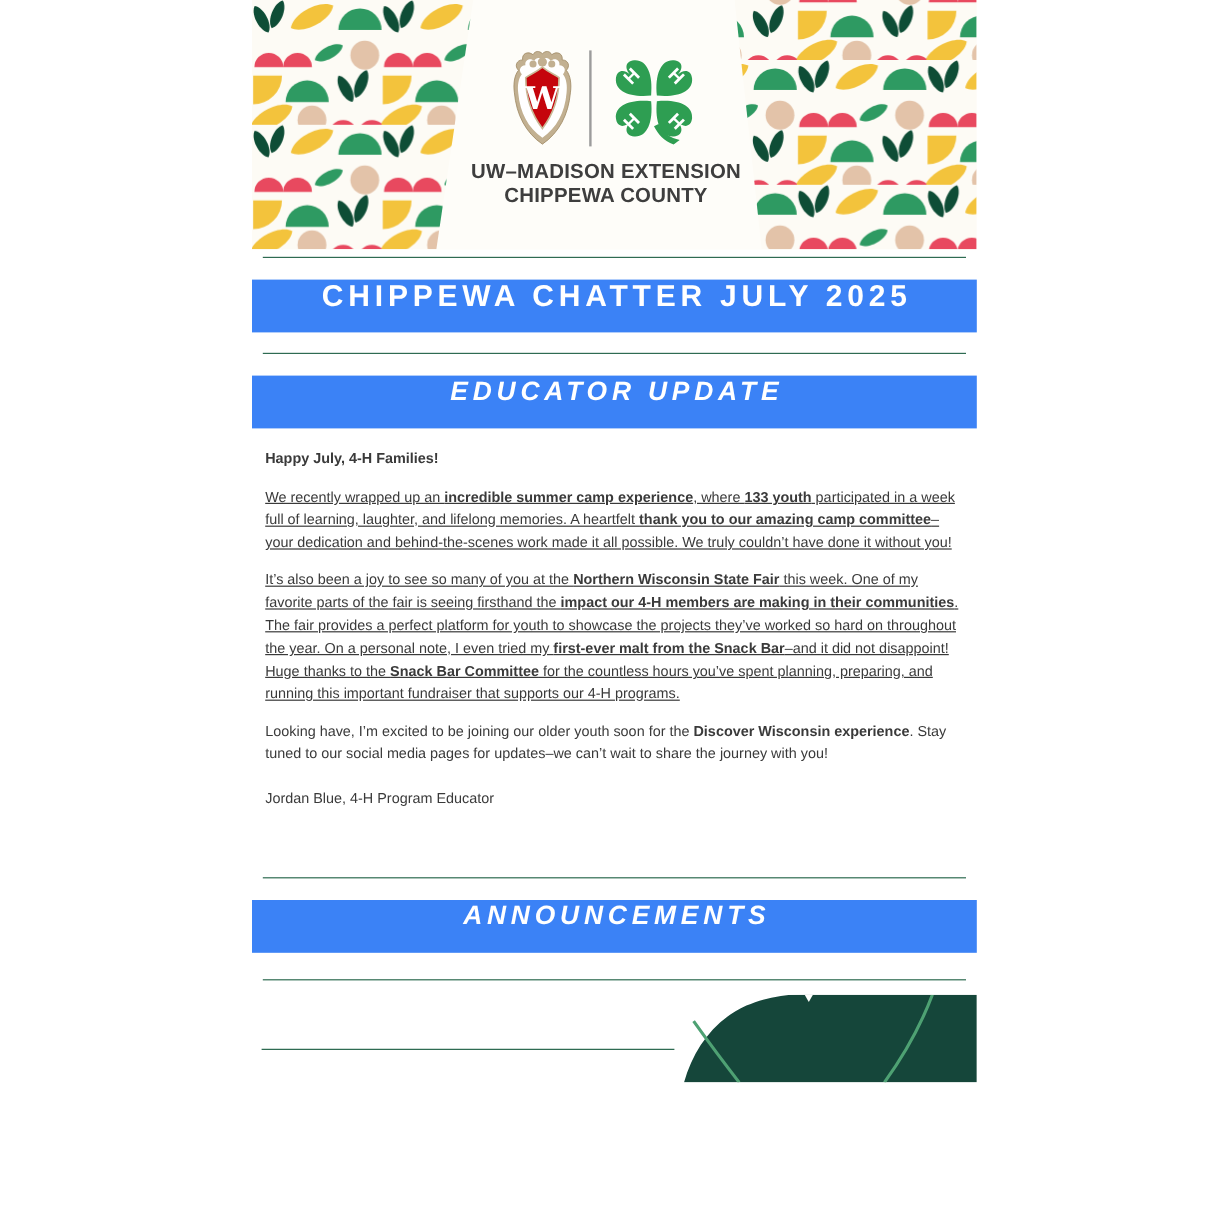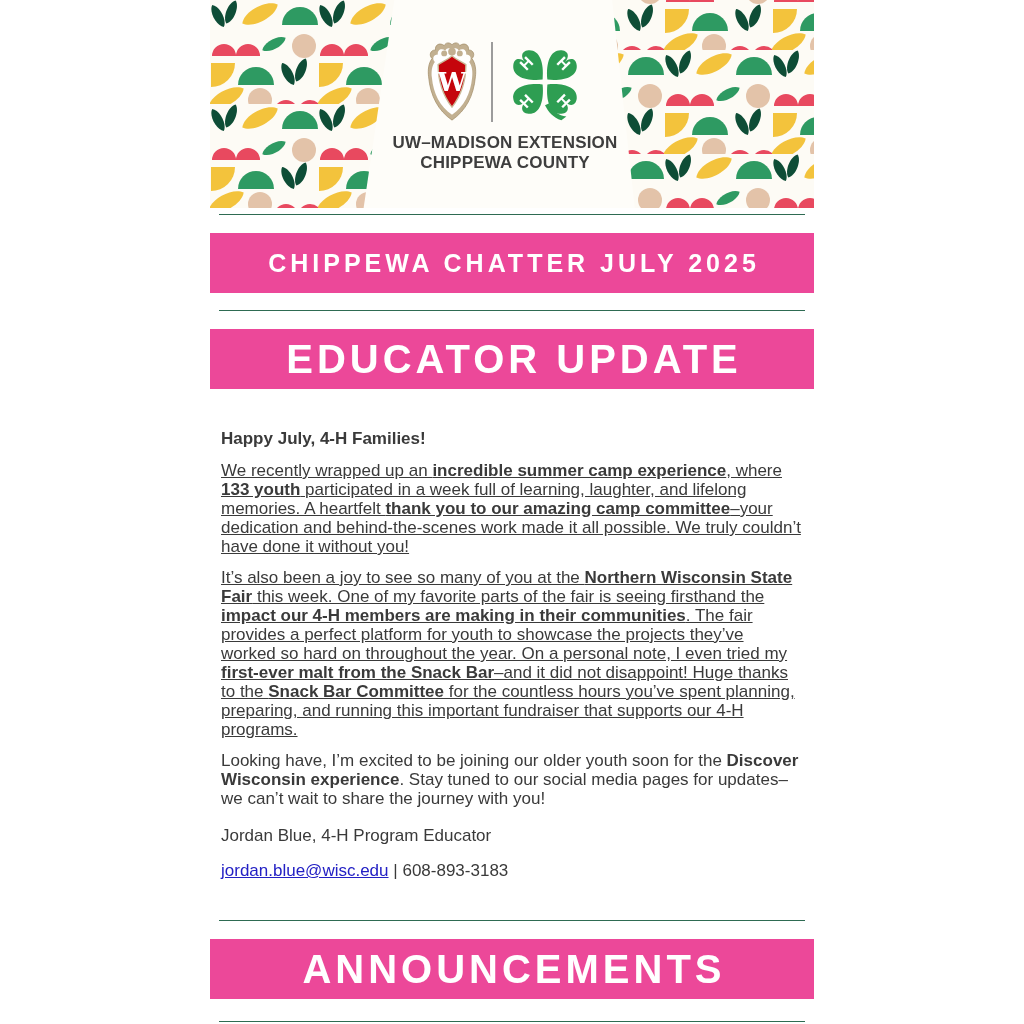--- a/index.html
+++ b/index.html
@@ -19,28 +19,28 @@
   .logo-sep{width:2px;height:80px;background:#9C9C9C;}
   .org-text{margin-top:11px;text-align:center;color:#3E3E3E;font-weight:700;
     font-size:17px;line-height:17px;letter-spacing:0.2px;white-space:nowrap;}
 
   
   .rule{border:none;border-top:1px solid #2E6B52;margin:0 9px;height:0;}
   .rule-1{margin-top:6px;}
   .rule-2{margin-top:17px;}
   .rule-3{margin-top:20px;}
   .rule-4{margin-top:22px;}
-  .banner{background:#ec4899;height:60px;display:flex;align-items:center;justify-content:center;
+  .banner{background:#3b82f6;height:44px;display:flex;align-items:flex-start;justify-content:center;
     color:#ffffff;font-weight:700;margin-top:18px;}
   .banner span{letter-spacing:4px;text-indent:4px;white-space:nowrap;}
   .banner-title span{font-size:25px;}
-  .banner-section span{font-size:40px;}
+  .banner-section span{font-size:22px;font-style:italic;}
 
   
-  .body-text{padding:16px 11px 20px;color:#3A3A3A;font-size:17px;line-height:19px;margin-top:24px;}
+  .body-text{padding:16px 11px 20px;color:#3A3A3A;font-size:12px;line-height:19px;}
   .body-text p{margin:0;}
   .greeting{font-weight:700;margin:0 0 13px 0 !important;}
   .para-1,.para-2{margin:0 0 12px 0 !important;text-decoration:underline;}
   .para-3{margin:0 0 18px 0 !important;}
   .signature{margin:0 0 16px 0 !important;}
   .contact a{color:#2320C4;text-decoration:underline;}
   .body-text b{font-weight:700;}
 
   
   .bottom{position:relative;height:73px;margin-top:12px;overflow:hidden;}
@@ -166,21 +166,20 @@
   <div class="banner banner-section">
     <span>EDUCATOR UPDATE</span>
   </div>
 
   <div class="body-text">
     <p class="greeting">Happy July, 4-H Families!</p>
     <p class="para-1"><span>We recently wrapped up an </span><b>incredible summer camp experience</b><span>, where </span><b>133 youth</b><span> participated in a week full of learning, laughter, and lifelong memories. A heartfelt </span><b>thank you to our amazing camp committee</b><span>–your dedication and behind-the-scenes work made it all possible. We truly couldn’t have done it without you!</span></p>
     <p class="para-2"><span>It’s also been a joy to see so many of you at the </span><b>Northern Wisconsin State Fair</b><span> this week. One of my favorite parts of the fair is seeing firsthand the </span><b>impact our 4-H members are making in their communities</b><span>. The fair provides a perfect platform for youth to showcase the projects they’ve worked so hard on throughout the year. On a personal note, I even tried my </span><b>first-ever malt from the Snack Bar</b><span>–and it did not disappoint! Huge thanks to the </span><b>Snack Bar Committee</b><span> for the countless hours you’ve spent planning, preparing, and running this important fundraiser that supports our 4-H programs.</span></p>
     <p class="para-3"><span>Looking have, I’m excited to be joining our older youth soon for the </span><b>Discover Wisconsin experience</b><span>. Stay tuned to our social media pages for updates–we can’t wait to share the journey with you!</span></p>
     <p class="signature">Jordan Blue, 4-H Program Educator</p>
-    <p class="contact"><a href="#">jordan.blue@wisc.edu</a> <span>|</span> <span>608-893-3183</span></p>
   </div>
 
   <hr class="rule rule-3">
   <div class="banner banner-section">
     <span>ANNOUNCEMENTS</span>
   </div>
   <hr class="rule rule-4">
 
   <div class="bottom">
     <svg viewBox="0 0 604 73" preserveAspectRatio="none" aria-hidden="true">

